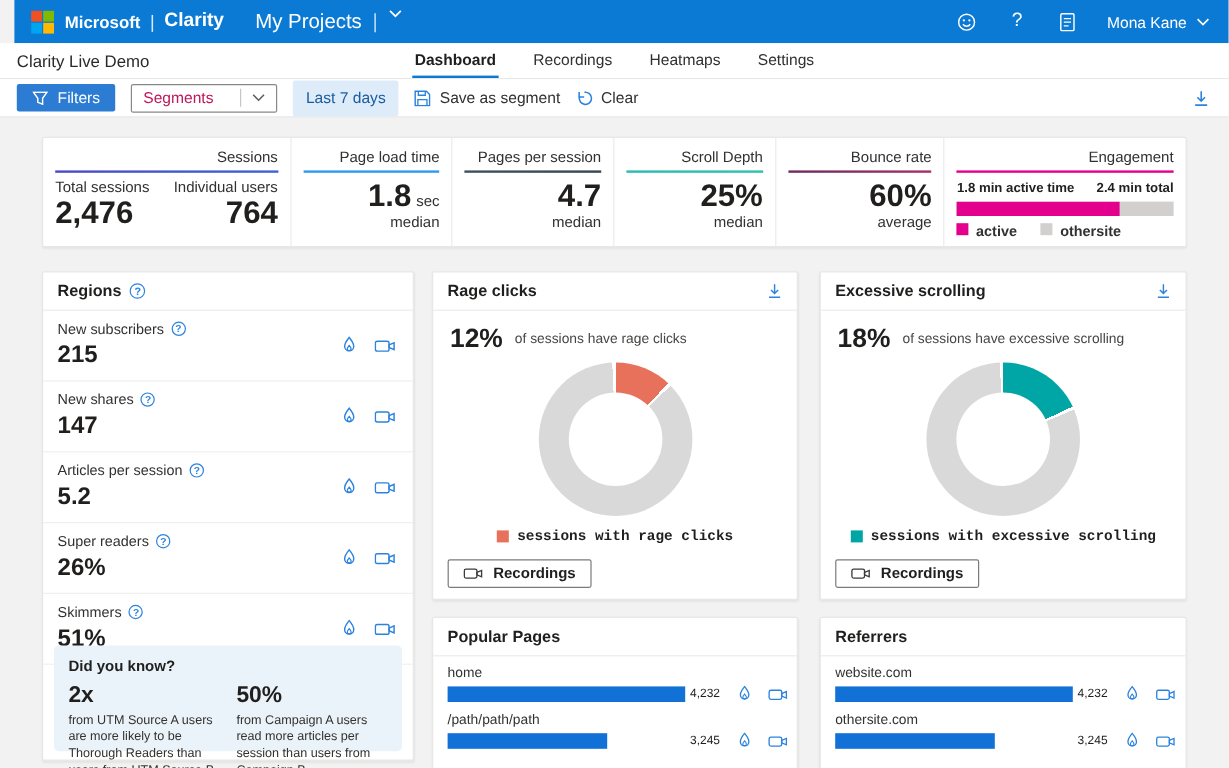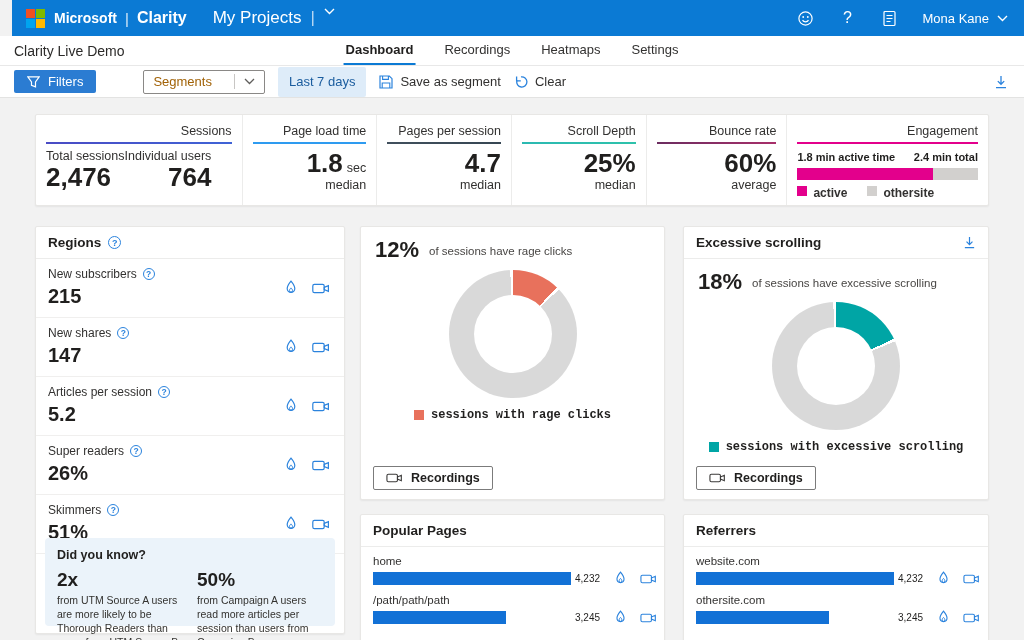--- a/index.html
+++ b/index.html
@@ -23,21 +23,21 @@
   
   .subheader { position:absolute; top:36px; left:0; right:0; height:30px; background:#fff; border-bottom:1px solid #e8e8e8; }
   .proj-title { position:absolute; left:14px; top:0; height:100%; display:flex; align-items:center; font-size:14px; color:#2b2a29; }
   .tabs { position:absolute; left:50%; transform:translateX(-50%); top:0; height:100%; display:flex; gap:27px; }
   .tab { display:flex; align-items:center; font-size:13px; color:#323130; border-bottom:2px solid transparent; padding:0 2px; cursor:pointer; }
   .tab.active { font-weight:700; border-bottom-color:#0b7ad4; color:#201f1e; }
 
   
   .filterbar { position:absolute; top:66px; left:0; right:0; height:32px; background:#fff; border-bottom:1px solid #e3e3e2; display:flex; align-items:center; padding-left:14px; gap:13px; }
   .btn-filters { height:23px; background:#2b7cd2; color:#fff; border:none; border-radius:2px; font-size:13px; display:flex; align-items:center; gap:8px; padding:0 13px; cursor:pointer; font-family:inherit; }
-  .dd-segments { height:24px; background:#fff; border:1px solid #8a8886; border-radius:2px; display:flex; align-items:center; font-size:13px; color:#a16207; padding:0 9px; cursor:pointer;margin-left:34px; }
+  .dd-segments { height:24px; background:#fff; border:1px solid #8a8886; border-radius:2px; display:flex; align-items:center; font-size:13px; color:#be185d; padding:0 9px; cursor:pointer; }
   .dd-segments .divider { width:1px; height:15px; background:#c8c6c4; margin:0 9px 0 22px; }
   .chip-date { height:30px; background:#deecf9; color:#1a5c9e; border-radius:2px; font-size:13px; display:flex; align-items:center; padding:0 11px; cursor:pointer; }
   .link-act { display:flex; align-items:center; gap:7px; font-size:13px; color:#323130; cursor:pointer; }
   .dl-top { margin-left:auto; margin-right:16px; cursor:pointer; display:flex; }
 
   
   .card { position:absolute; background:#fff; border:1px solid #e8e7e5; border-radius:2px; box-shadow:0 1px 2px rgba(0,0,0,.06); }
 
   
   .metrics { left:35px; top:114px; width:954px; height:92px; display:flex; }
@@ -45,21 +45,21 @@
   .mcol:last-child { border-right:none; }
   .mc-sessions { width:207px; } .mc-load,.mc-pages,.mc-scroll { width:135px; } .mc-bounce { width:141px; } .mc-engage { width:201px; }
   .mlabel { font-size:12.5px; color:#323130; text-align:right; }
   .munder { height:2px; margin-top:4px; }
   .u-sessions { background:linear-gradient(90deg,#4a4bc4,#3f63d6); }
   .u-load { background:#2e9bf0; }
   .u-pages { background:linear-gradient(90deg,#41505d,#364653); }
   .u-scroll { background:linear-gradient(90deg,#2bb9b2,#2ec2ab); }
   .u-bounce { background:linear-gradient(90deg,#6b2d60,#a82f6a); }
   .u-engage { background:#e3008c; }
-  .sess-vals { display:flex; margin-top:5px; }
+  .sess-vals { display:flex; justify-content:space-between; margin-top:5px; }
   .sv { display:flex; flex-direction:column; }
   .sv.right { text-align:right; }
   .sv-label { font-size:12.5px; color:#323130; }
   .sv-num { font-size:26px; font-weight:600; color:#201f1e; line-height:1.1; }
   .mval { text-align:right; margin-top:5px; }
   .bignum { font-size:26px; font-weight:600; color:#201f1e; line-height:1.1; }
   .unit { font-size:12.5px; font-weight:400; color:#323130; margin-left:4px; }
   .stat { font-size:12.5px; color:#323130; margin-top:0px; }
   .eng-row { display:flex; justify-content:space-between; margin-top:7px; font-size:11px; font-weight:600; color:#201f1e; }
   .eng-bar { height:12px; background:#d2d0ce; margin-top:5px; position:relative; overflow:hidden; }
@@ -402,20 +402,28 @@
         </div>
         <div class="dyk-col">
           <div class="dyk-val">50%</div>
           <div class="dyk-text">from Campaign A users read more articles per session than users from Campaign B</div>
         </div>
       </div>
     </div>
   </div>
 
   <div class="card rage">
+    <div class="card-head">
+      <span>Rage clicks</span>
+      <span class="head-dl">
+        <svg width="13" height="13" viewBox="0 0 14 14">
+            <path d="M7 1v8M3.8 6.1L7 9.3l3.2-3.2M2 12.6h10" fill="none" stroke="#2b83dd" stroke-width="1.3"></path>
+          </svg>
+      </span>
+    </div>
     <div class="stat-row">
       <span class="stat-big">12%</span>
       <span class="stat-desc">of sessions have rage clicks</span>
     </div>
     <div class="donut" style="background: conic-gradient(rgb(232, 113, 92) 0%, rgb(232, 113, 92) 12%, rgb(255, 255, 255) 12%, rgb(255, 255, 255) 12.7%, rgb(217, 217, 217) 12.7%, rgb(217, 217, 217) 99.3%, rgb(255, 255, 255) 99.3%, rgb(255, 255, 255) 100%);"></div>
     <div class="donut-legend">
       <span class="swatch sw-rage"></span>
       <span>sessions with rage clicks</span>
     </div>
     <button class="rec-btn">

